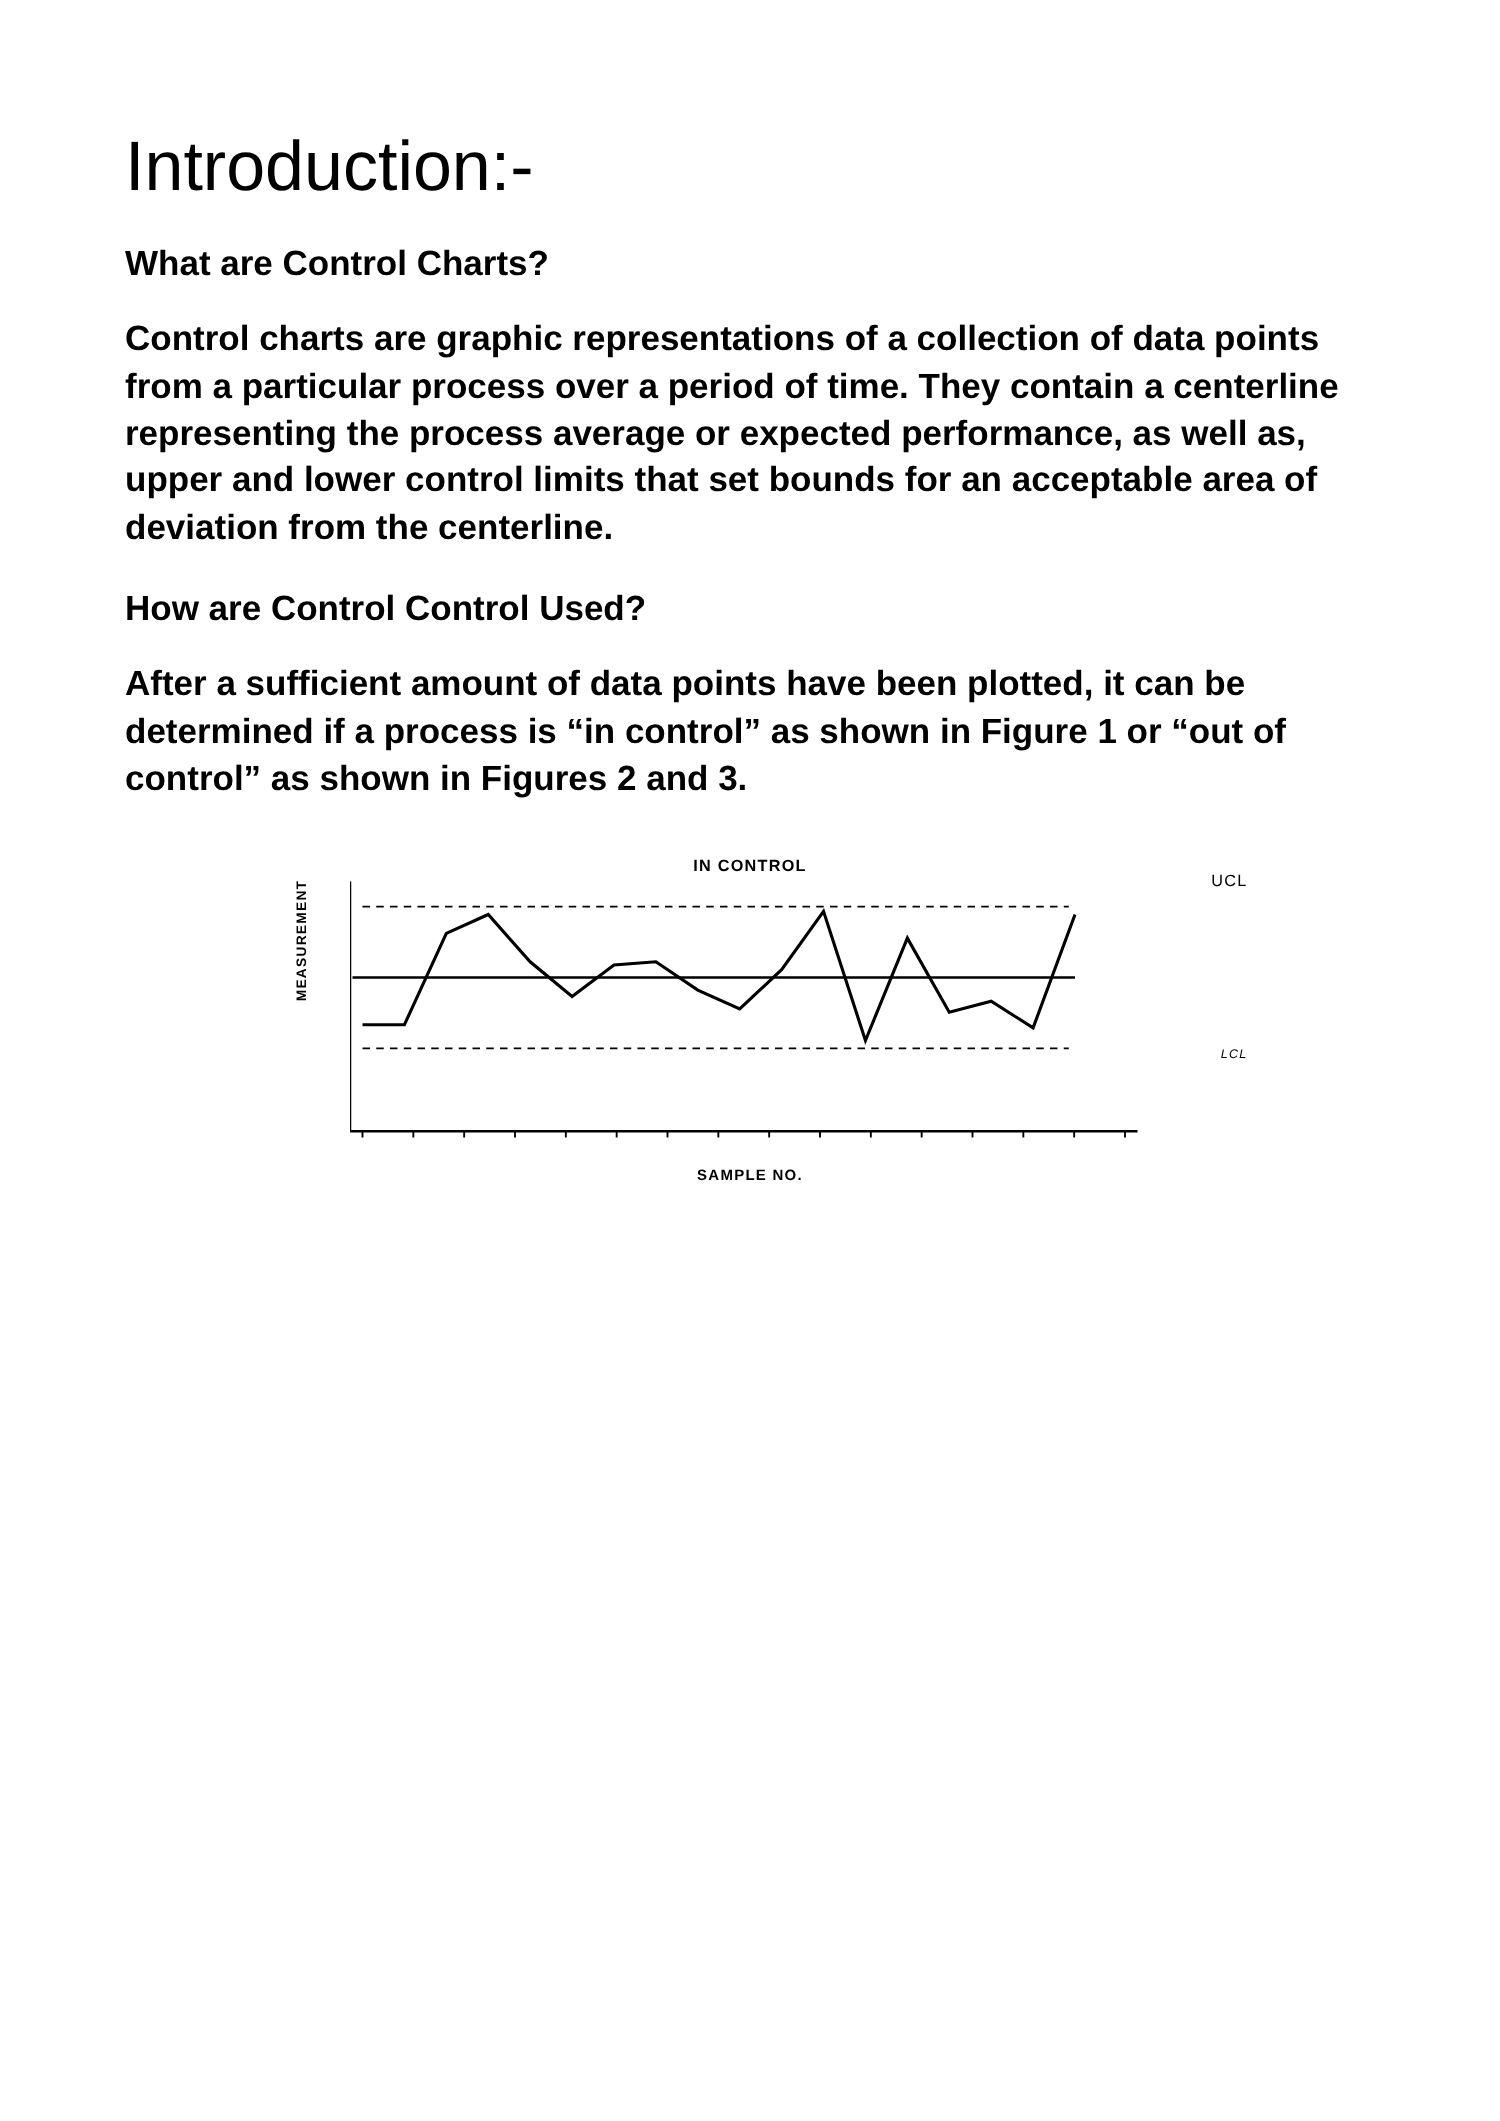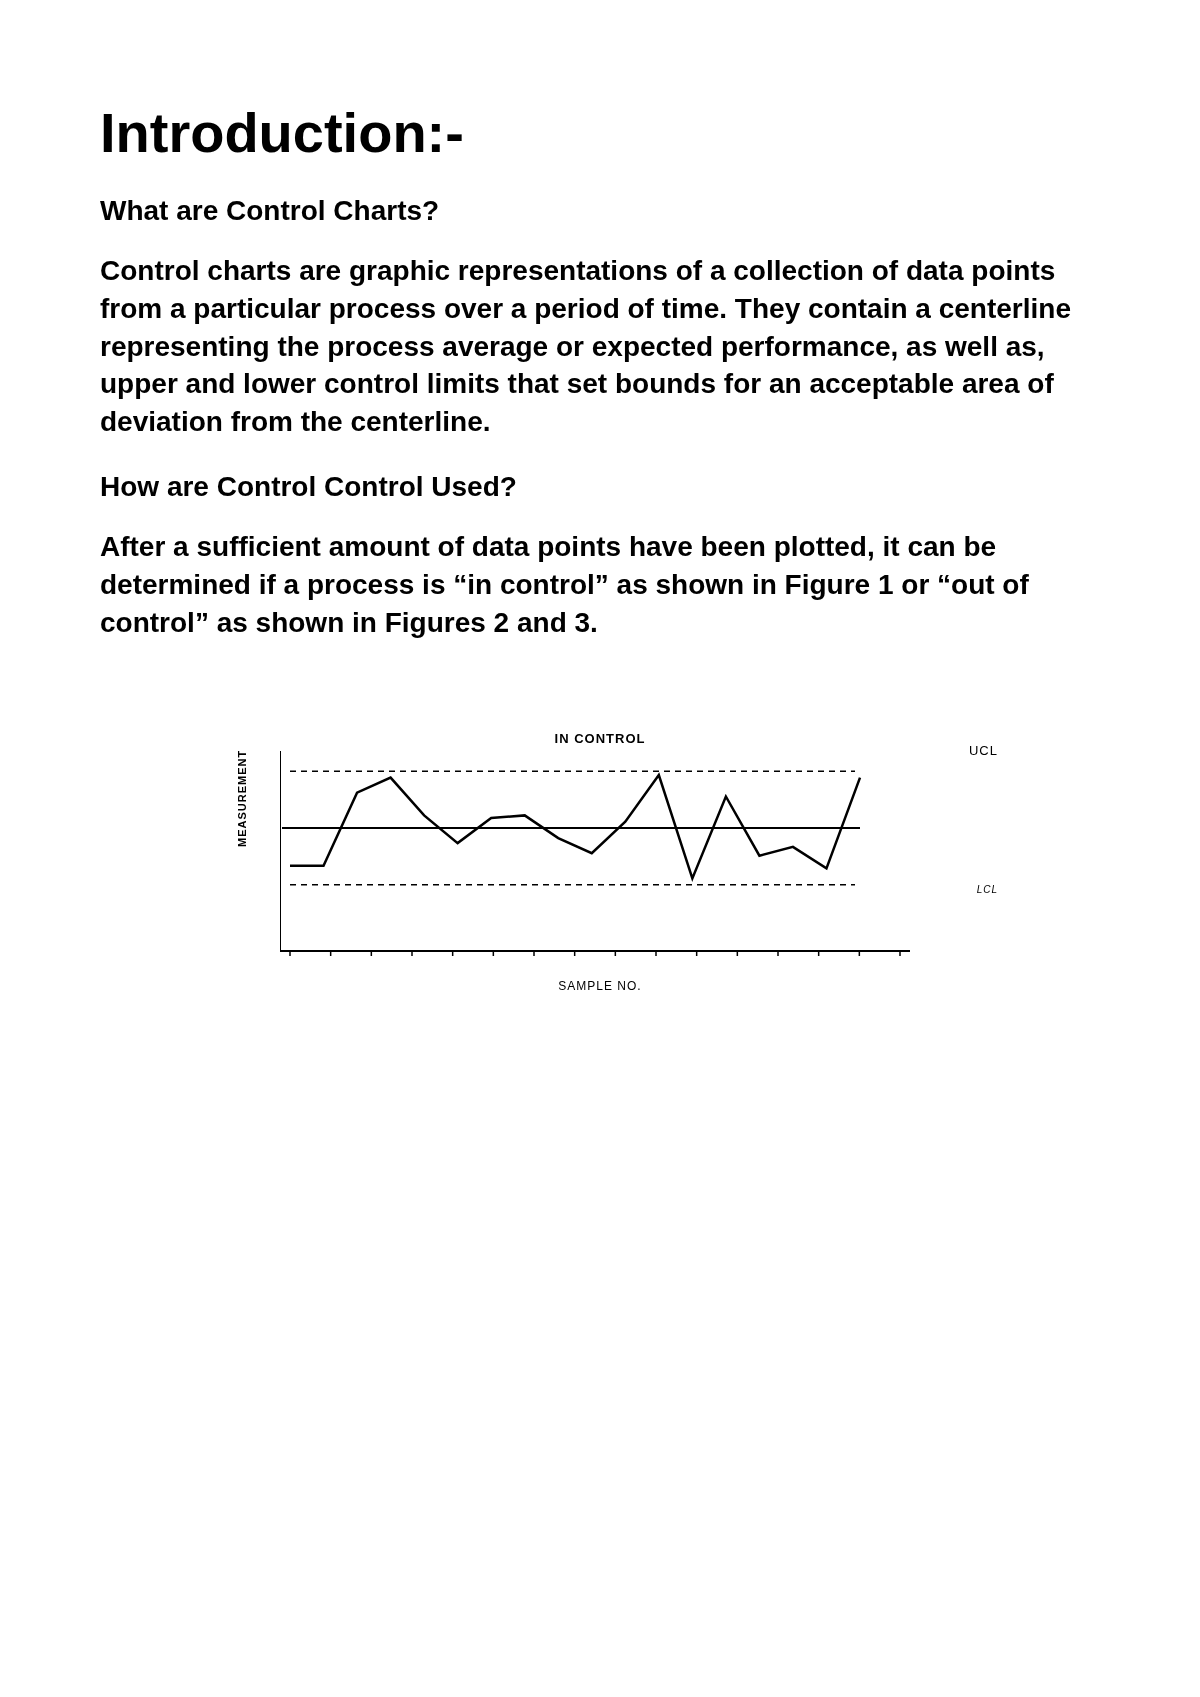--- a/index.html
+++ b/index.html
@@ -10,37 +10,37 @@
     body {
       width: 1200px;
       height: 1697px;
       background: #ffffff;
       font-family: Arial, Helvetica, sans-serif;
       color: #000000;
       padding: 100px 100px 60px 100px;
     }
     .main-title {
       font-size: 56px;
-      font-weight: bold;
+      font-weight: normal;
       margin-bottom: 30px;
     }
     .section-heading {
       font-size: 28px;
       font-weight: bold;
       margin-top: 8px;
       margin-bottom: 25px;
     }
     .body-text {
       font-size: 28px;
       line-height: 1.35;
       margin-bottom: 30px;
       font-weight: bold;
     }
     .chart-wrapper {
-      margin-top: 90px;
+      margin-top: 44px;
       display: flex;
       justify-content: center;
     }
     .chart-container {
       position: relative;
       width: 700px;
       height: 260px;
     }
     .chart-title {
       position: absolute;
@@ -60,21 +60,21 @@
       font-size: 11px;
       font-weight: bold;
       letter-spacing: 1px;
     }
     .xlabel {
       position: absolute;
       bottom: -2px;
       left: 50%;
       transform: translateX(-50%);
       font-size: 12px;
-      font-weight: normal;
+      font-weight: bold;
       letter-spacing: 1px;
     }
     .ucl-label {
       position: absolute;
       right: -48px;
       top: 12px;
       font-size: 13px;
       letter-spacing: 1px;
     }
     .lcl-label {

